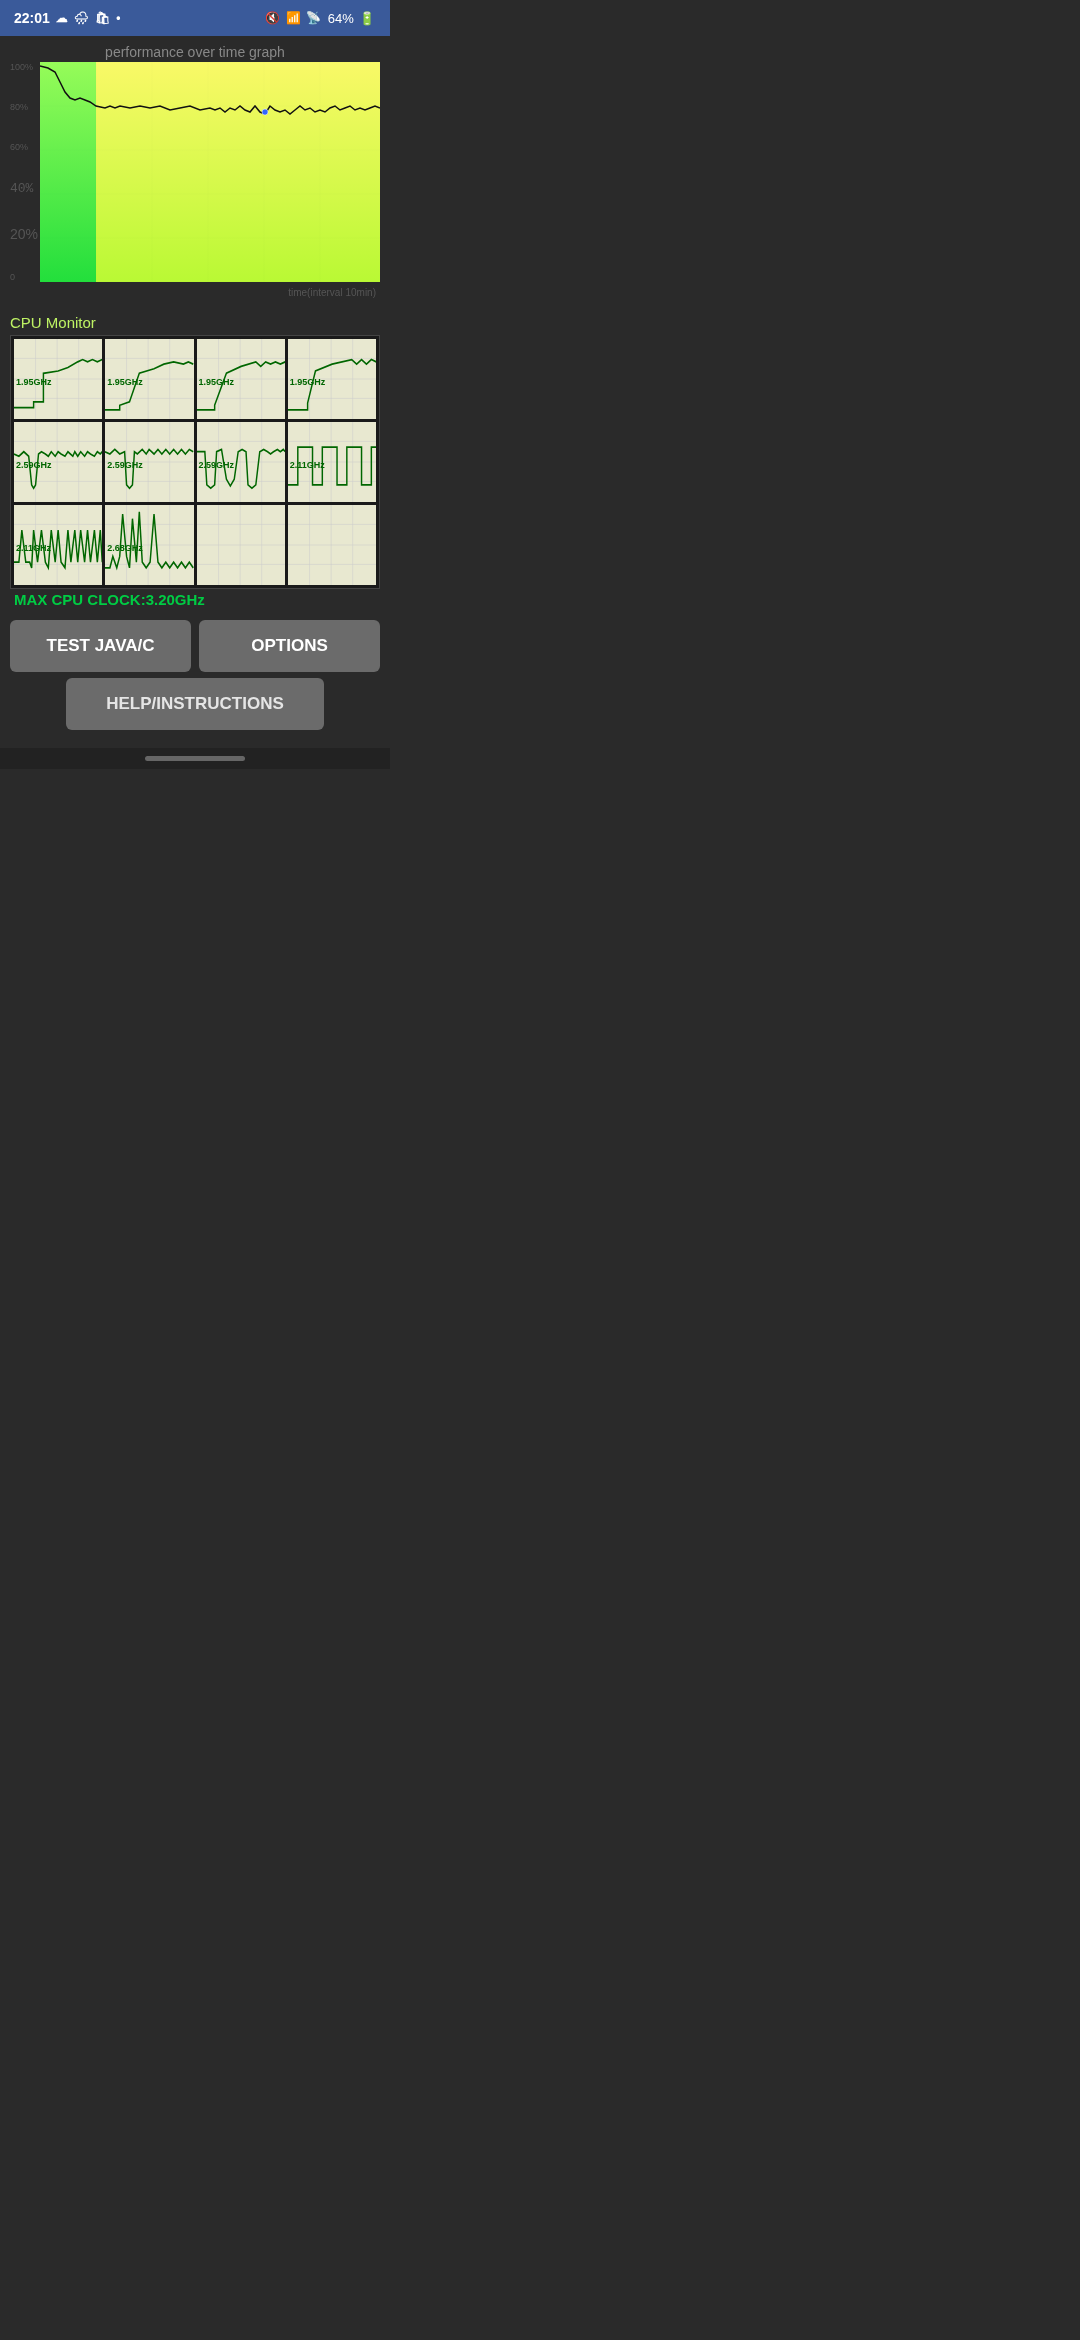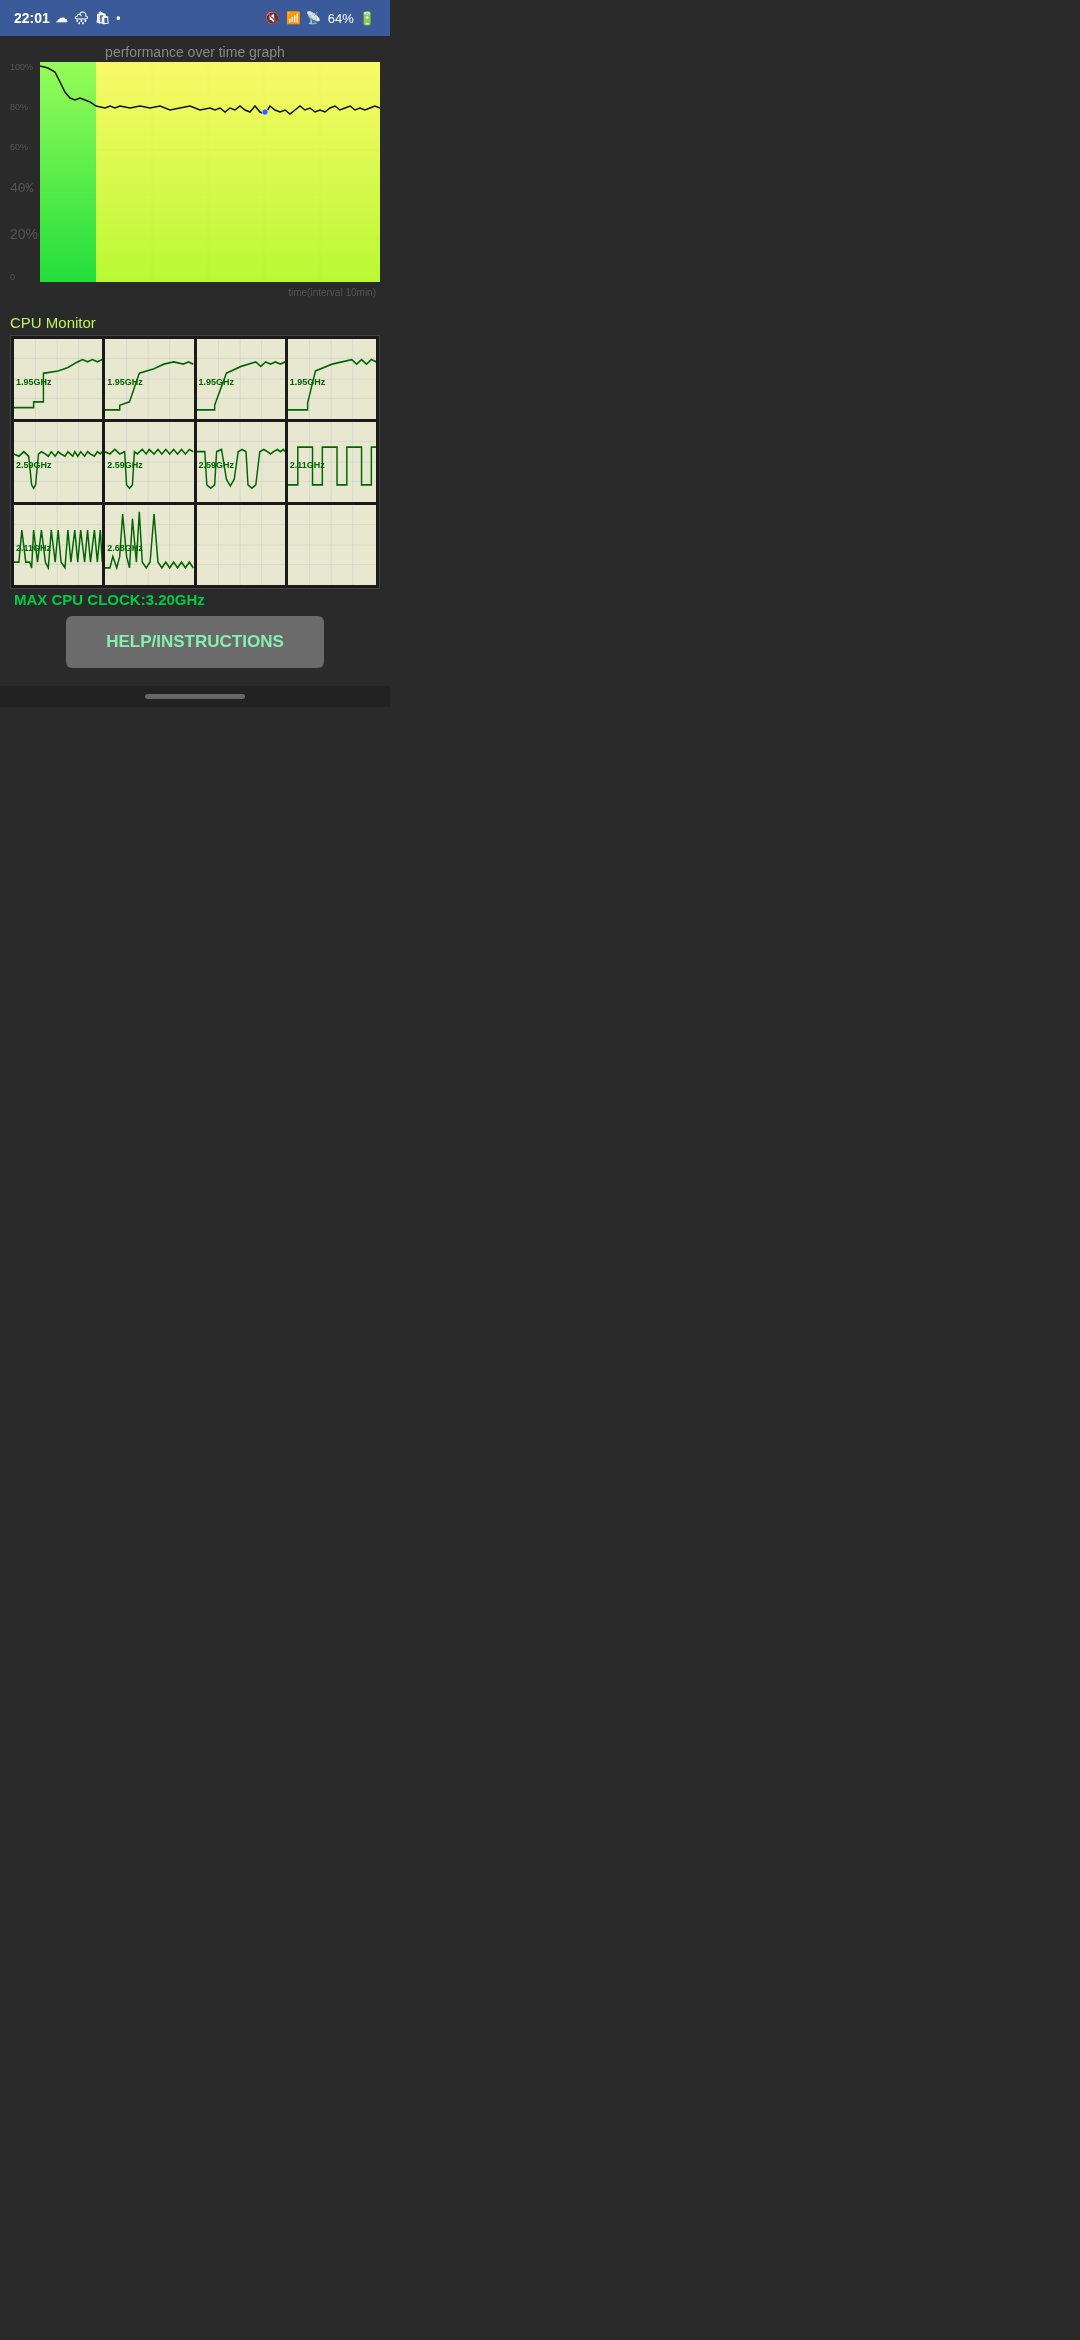--- a/index.html
+++ b/index.html
@@ -183,21 +183,21 @@
     }
     .help-btn-wrap {
       display: flex;
       justify-content: center;
       margin-bottom: 10px;
     }
     .help-btn {
       background: #6b6b6b;
       border: none;
       border-radius: 6px;
-      color: #86efac;
+      color: #e5e5e5;
       font-size: 17px;
       font-weight: bold;
       padding: 16px 40px;
       cursor: pointer;
       min-width: 240px;
     }
 
     
     .nav-bar {
       display: flex;
@@ -460,20 +460,24 @@
           <line x1="22" y1="0" x2="22" y2="70" stroke="#ccc" stroke-width="0.5"></line>
           <line x1="44" y1="0" x2="44" y2="70" stroke="#ccc" stroke-width="0.5"></line>
           <line x1="66" y1="0" x2="66" y2="70" stroke="#ccc" stroke-width="0.5"></line>
         </svg>
       </div>
 
     </div>
     <div class="max-cpu-clock">MAX CPU CLOCK:3.20GHz</div>
   </div>
 
+  <div class="bottom-buttons">
+    <button class="bottom-btn">TEST JAVA/C</button>
+    <button class="bottom-btn">OPTIONS</button>
+  </div>
 
   <div class="help-btn-wrap">
     <button class="help-btn">HELP/INSTRUCTIONS</button>
   </div>
 
 </div>
 
 <div class="nav-bar">
   <div class="nav-pill"></div>
 </div>

